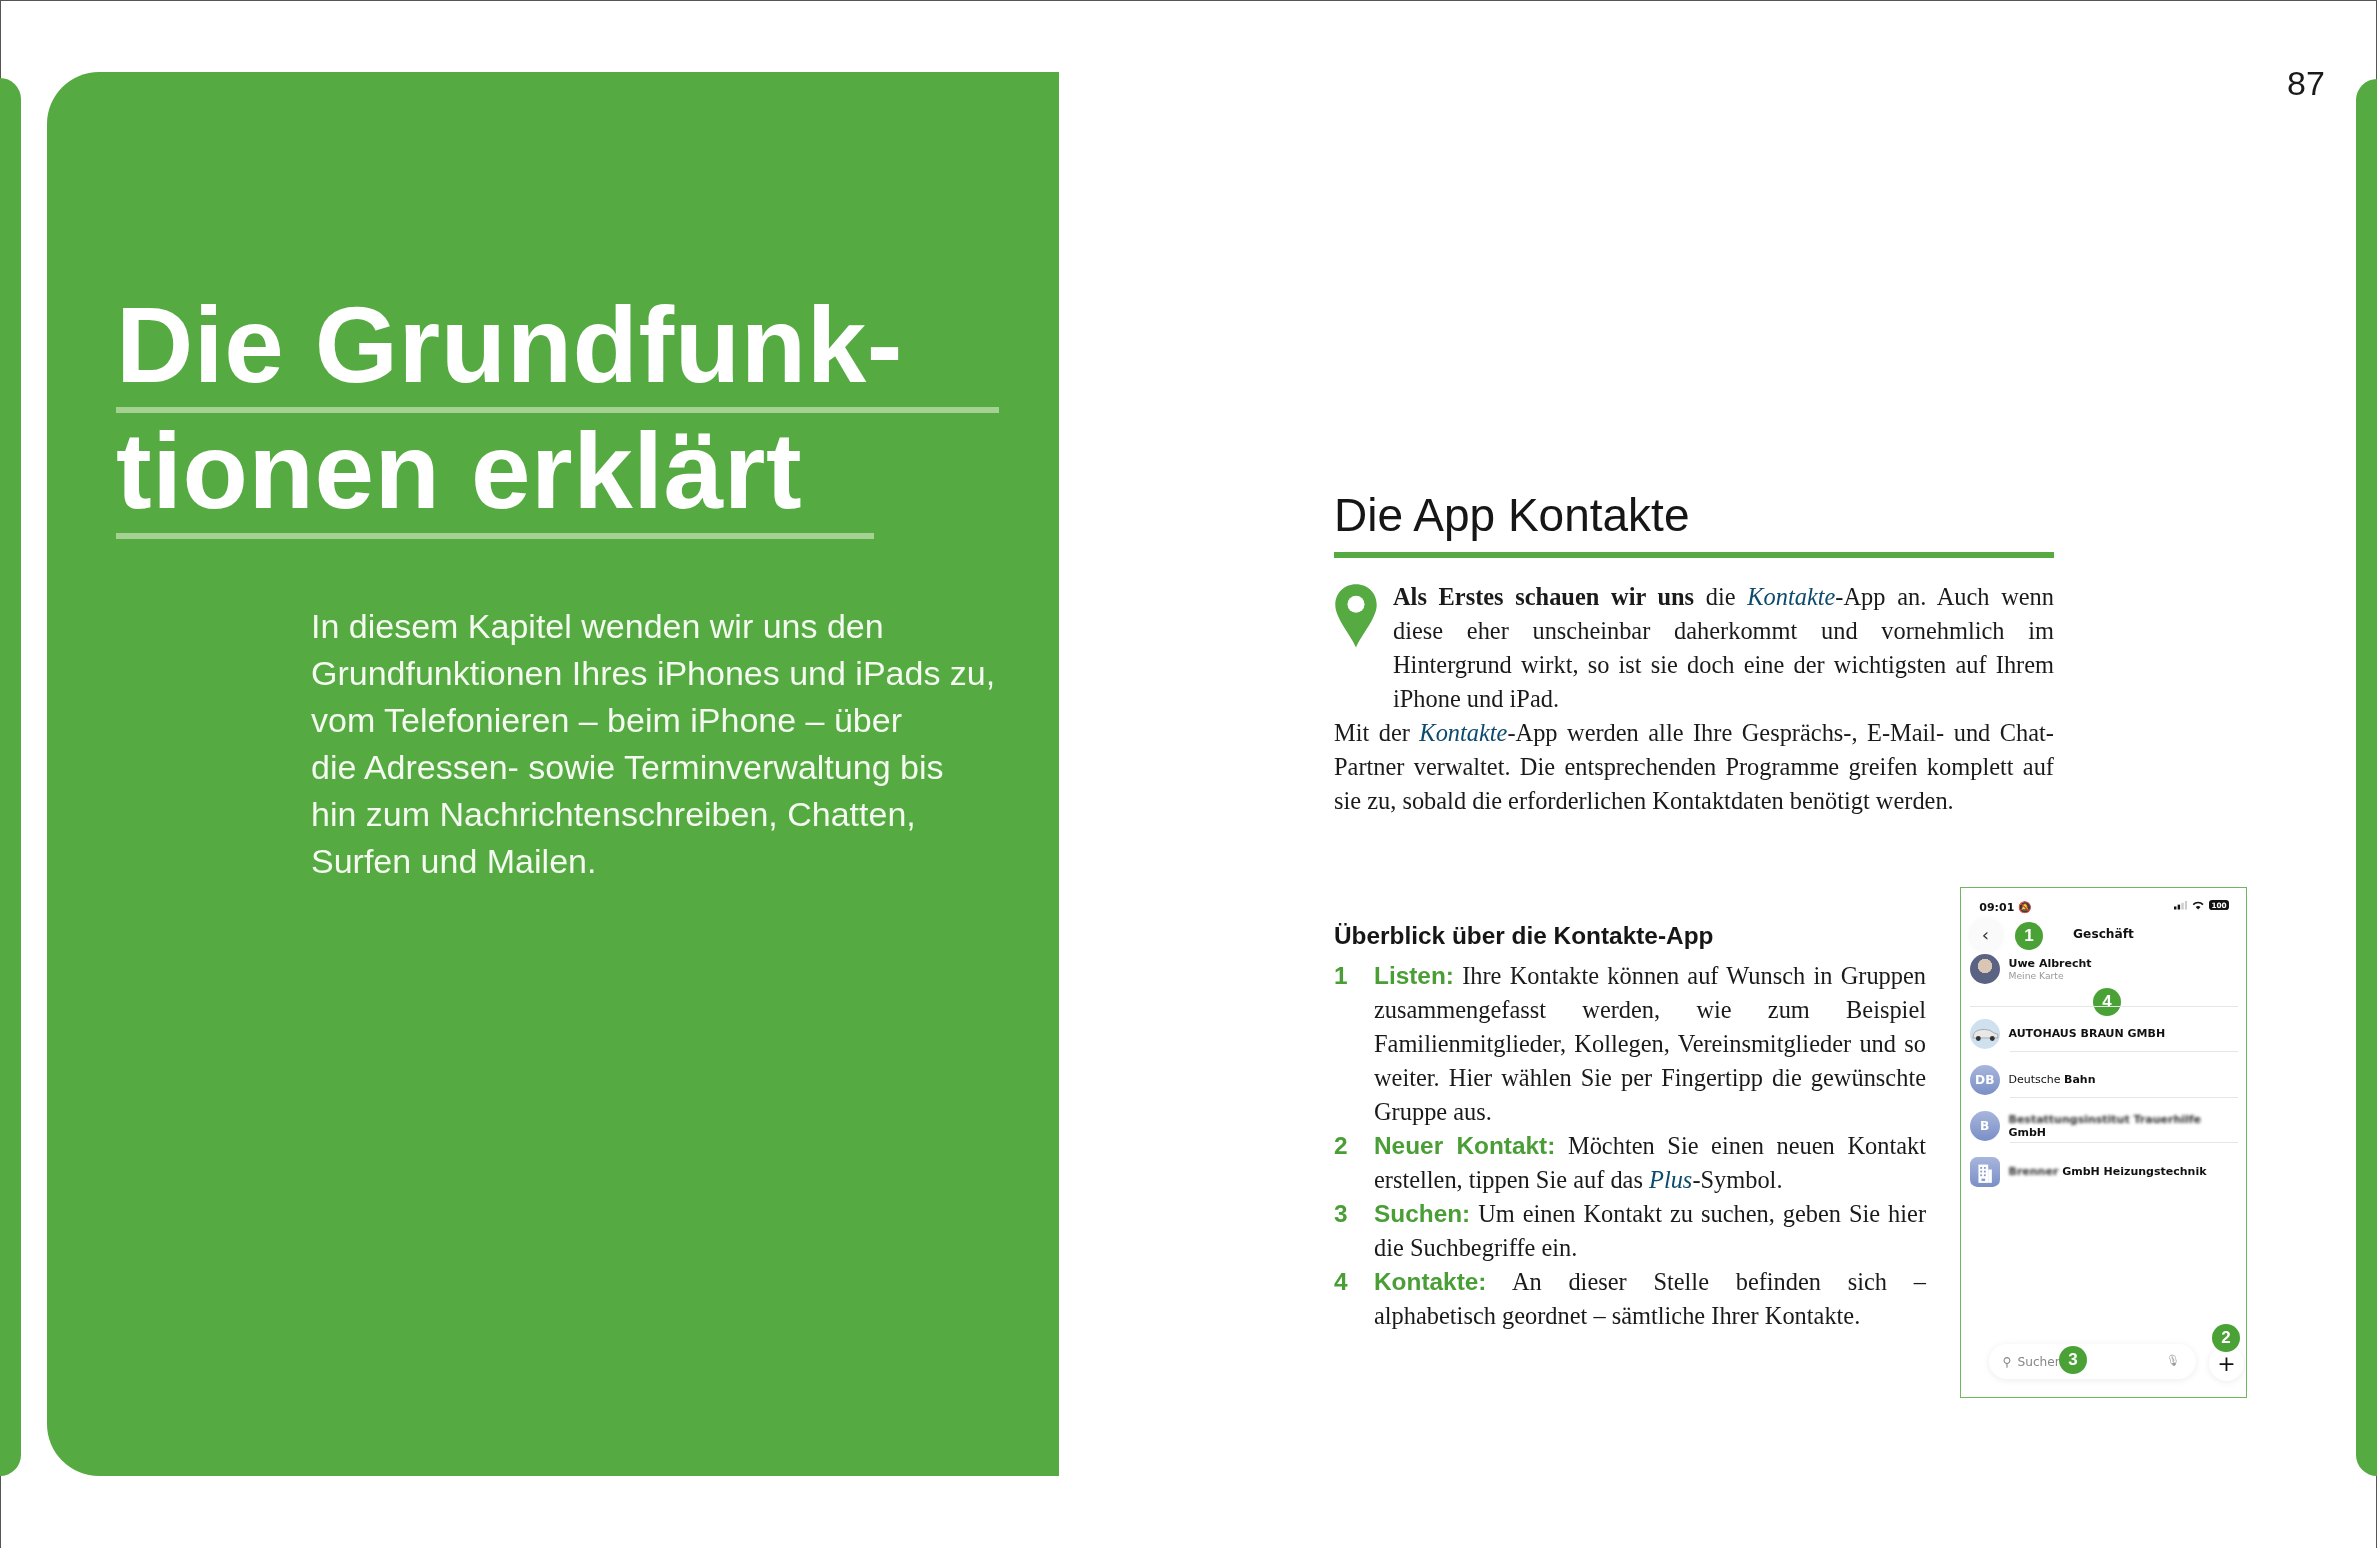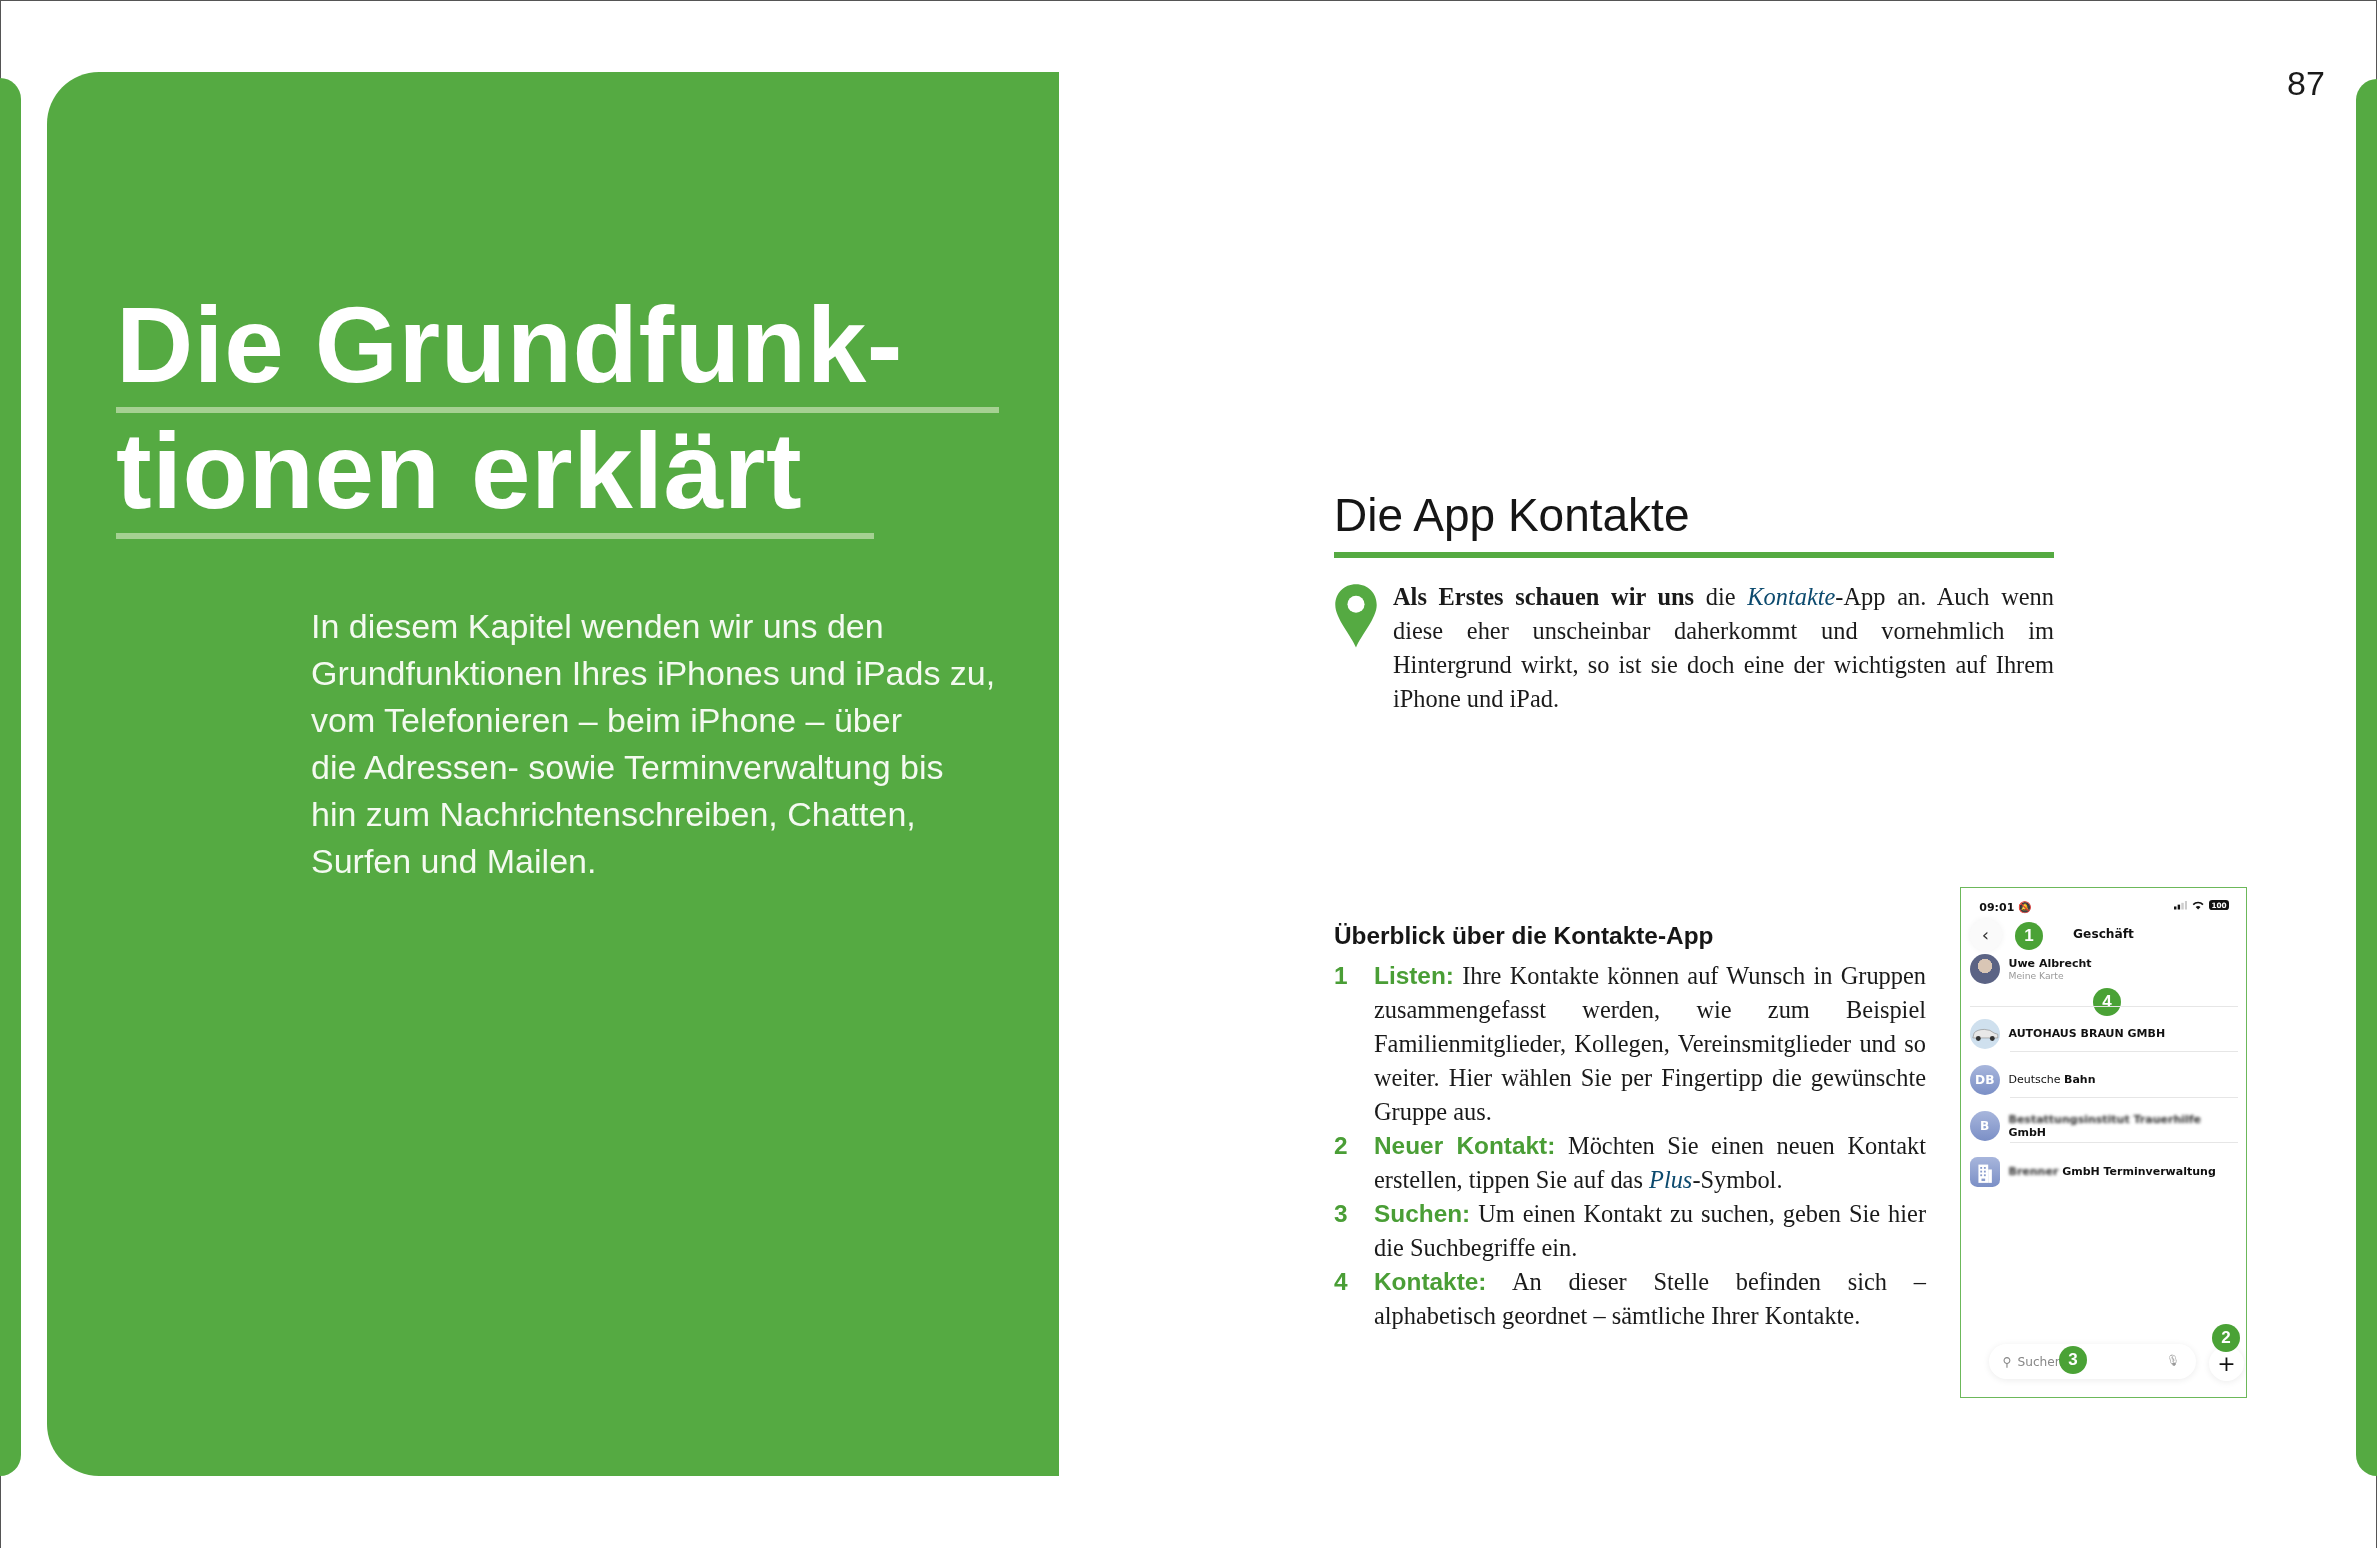--- a/index.html
+++ b/index.html
@@ -102,20 +102,21 @@
   <div class="section-rule"></div>
 </div>
 
 <svg class="pin" viewBox="0 0 72 110">
   <path d="M36 2 C16 2 2 17 2 36 C2 58 28 86 36 106 C44 86 70 58 70 36 C70 17 56 2 36 2 Z" fill="#55aa42"></path>
   <circle cx="36" cy="35" r="14" fill="#fff"></circle>
 </svg>
 
 <div class="lead serif">
   <div class="indent"><span class="bold">Als Erstes schauen wir uns</span><span> die </span><span class="hl">Kontakte</span><span>-App an. Auch wenn diese eher unscheinbar daherkommt und vornehmlich im Hintergrund wirkt, so ist sie doch eine der wichtigsten auf Ihrem iPhone und iPad.</span></div>
+  <div><span>Mit der </span><span class="hl">Kontakte</span><span>-App werden alle Ihre Gesprächs-, E-Mail- und Chat-Partner verwaltet. Die entsprechenden Programme greifen komplett auf sie zu, sobald die erforderlichen Kontaktdaten benötigt werden.</span></div>
 </div>
 
 <div class="overview">
   <div class="overview-title">Überblick über die Kontakte-App</div>
   <div class="steps serif">
     <div class="step">
       <span class="step-num">1</span>
       <span class="step-label">Listen:</span><span> Ihre Kontakte können auf Wunsch in Gruppen zusammengefasst werden, wie zum Beispiel Familienmitglieder, Kollegen, Vereinsmitglieder und so weiter. Hier wählen Sie per Fingertipp die gewünschte Gruppe aus.</span>
     </div>
     <div class="step">
@@ -200,21 +201,21 @@
             <rect x="7" y="8" width="3" height="3"></rect>
             <rect x="13" y="8" width="3" height="3"></rect>
             <rect x="7" y="14" width="3" height="3"></rect>
             <rect x="13" y="14" width="3" height="3"></rect>
             <rect x="7" y="20" width="3" height="3"></rect>
             <rect x="13" y="20" width="3" height="3"></rect>
             <rect x="9" y="27" width="6" height="4"></rect>
           </g>
         </svg>
     </div>
-    <div class="contact-text"><span class="blur">Brenner</span><span class="bold"> GmbH Terminverwaltung</span></div>
+    <div class="contact-text"><span class="blur">Brenner</span><span class="bold"> GmbH Heizungstechnik</span></div>
   </div>
 
   <div class="search-pill">
     <span style="margin-right:6.1px;">⚲</span>
     <span>Suchen</span>
     <span class="mic">🎙</span>
   </div>
   <div class="badge" style="left:98px; top:458px;">3</div>
   <div class="plus-btn">
       <span>+</span>

